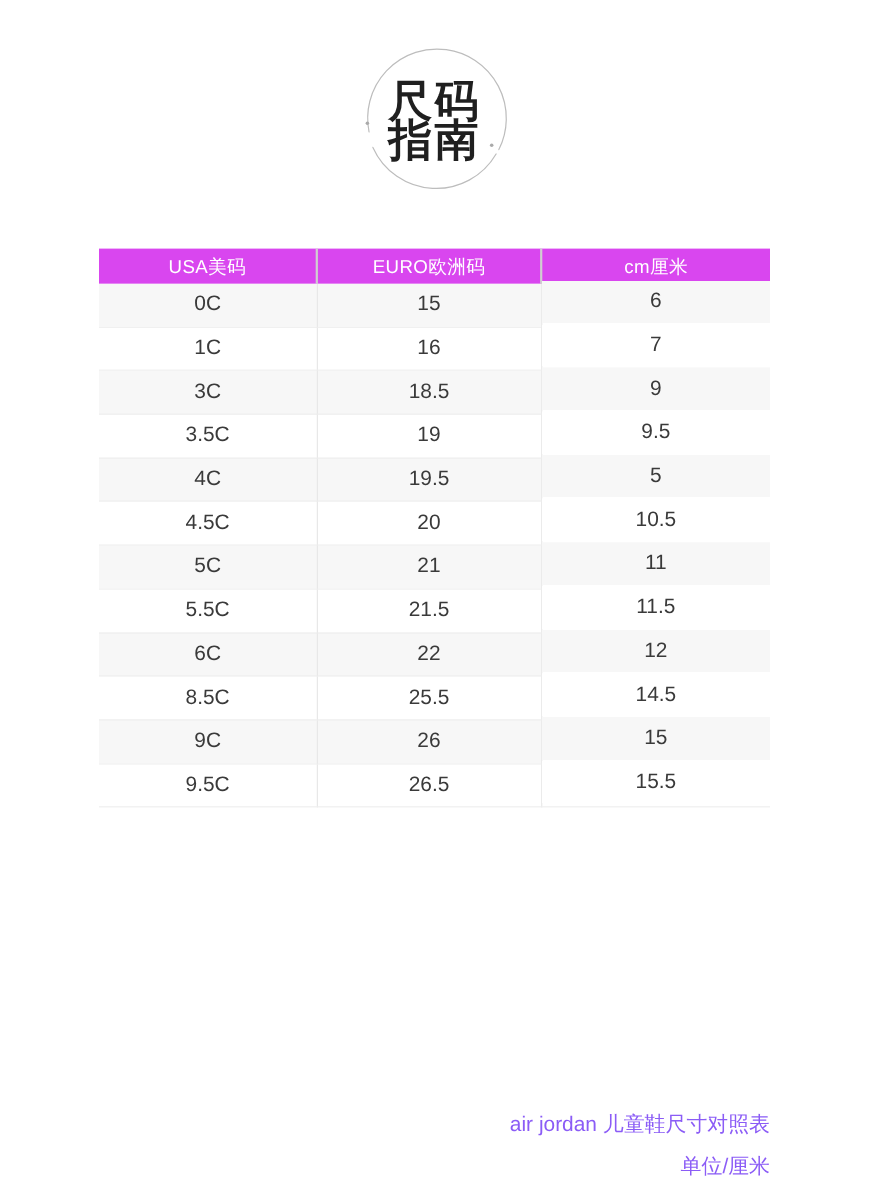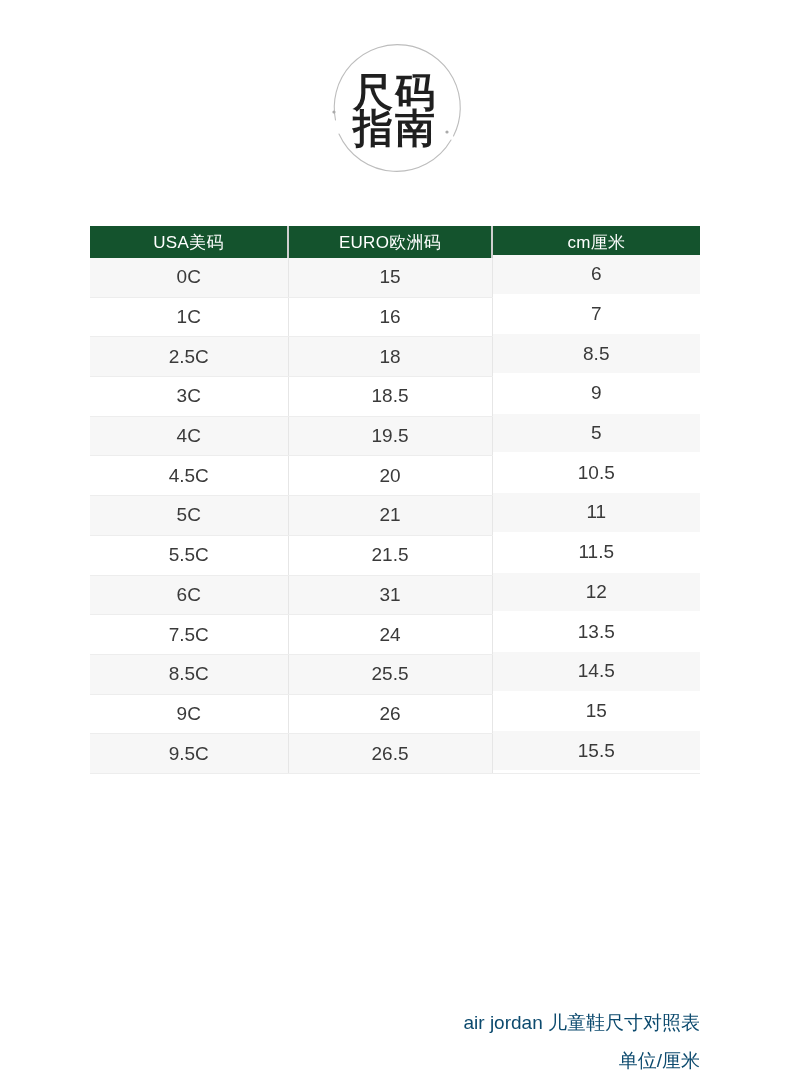--- a/index.html
+++ b/index.html
@@ -58,21 +58,21 @@
     top: 226px;
     width: 610px;
     border-collapse: collapse;
     table-layout: fixed;
   }
   #size-table col.c-usa  { width: 198px; }
   #size-table col.c-euro { width: 204px; }
   #size-table col.c-cm   { width: 208px; }
 
   #size-table thead th {
-    background: #14532d;
+    background: #d946ef;
     color: #ffffff;
     font-size: 17px;
     font-weight: normal;
     height: 32px;
     padding: 0;
     text-align: center;
     border-right: 2px solid #cfcfcf;
     letter-spacing: 0.3px;
   }
   #size-table thead th:last-child { border-right: none; }
@@ -98,21 +98,21 @@
   
   #footer-notes {
     position: absolute;
     left: 90px;
     top: 1004px;
     width: 610px;
     text-align: right;
   }
   .footer-line {
     font-size: 19px;
-    color: #0c4a6e;
+    color: #8b5cf6;
     line-height: 38px;
     white-space: nowrap;
   }
 </style>
 </head>
 <body>
 
 <div id="title-badge">
   <svg id="title-ring" viewBox="0 0 140 140">
 
@@ -146,30 +146,30 @@
         <td class="col-usa">0C</td>
         <td class="col-euro">15</td>
         <td class="col-cm">6</td>
       </tr>
       <tr>
         <td class="col-usa">1C</td>
         <td class="col-euro">16</td>
         <td class="col-cm">7</td>
       </tr>
       <tr>
-        <td class="col-usa">2.5C</td>
-        <td class="col-euro">18</td>
-        <td class="col-cm">8.5</td>
-      </tr>
-      <tr>
         <td class="col-usa">3C</td>
         <td class="col-euro">18.5</td>
         <td class="col-cm">9</td>
       </tr>
       <tr>
+        <td class="col-usa">3.5C</td>
+        <td class="col-euro">19</td>
+        <td class="col-cm">9.5</td>
+      </tr>
+      <tr>
         <td class="col-usa">4C</td>
         <td class="col-euro">19.5</td>
         <td class="col-cm">5</td>
       </tr>
       <tr>
         <td class="col-usa">4.5C</td>
         <td class="col-euro">20</td>
         <td class="col-cm">10.5</td>
       </tr>
       <tr>
@@ -177,27 +177,22 @@
         <td class="col-euro">21</td>
         <td class="col-cm">11</td>
       </tr>
       <tr>
         <td class="col-usa">5.5C</td>
         <td class="col-euro">21.5</td>
         <td class="col-cm">11.5</td>
       </tr>
       <tr>
         <td class="col-usa">6C</td>
-        <td class="col-euro">31</td>
+        <td class="col-euro">22</td>
         <td class="col-cm">12</td>
-      </tr>
-      <tr>
-        <td class="col-usa">7.5C</td>
-        <td class="col-euro">24</td>
-        <td class="col-cm">13.5</td>
       </tr>
       <tr>
         <td class="col-usa">8.5C</td>
         <td class="col-euro">25.5</td>
         <td class="col-cm">14.5</td>
       </tr>
       <tr>
         <td class="col-usa">9C</td>
         <td class="col-euro">26</td>
         <td class="col-cm">15</td>

